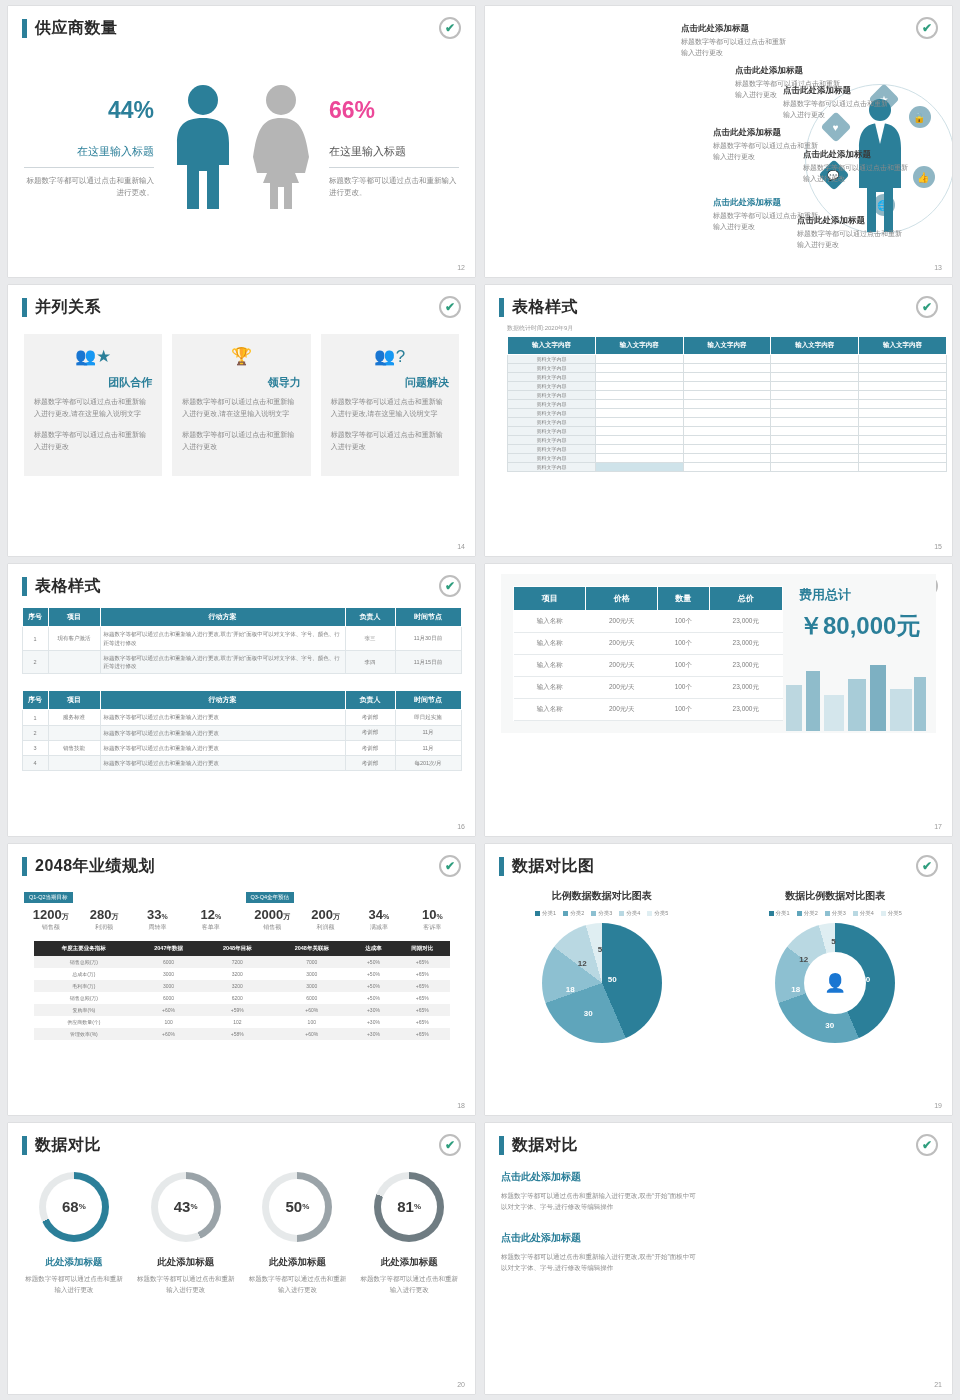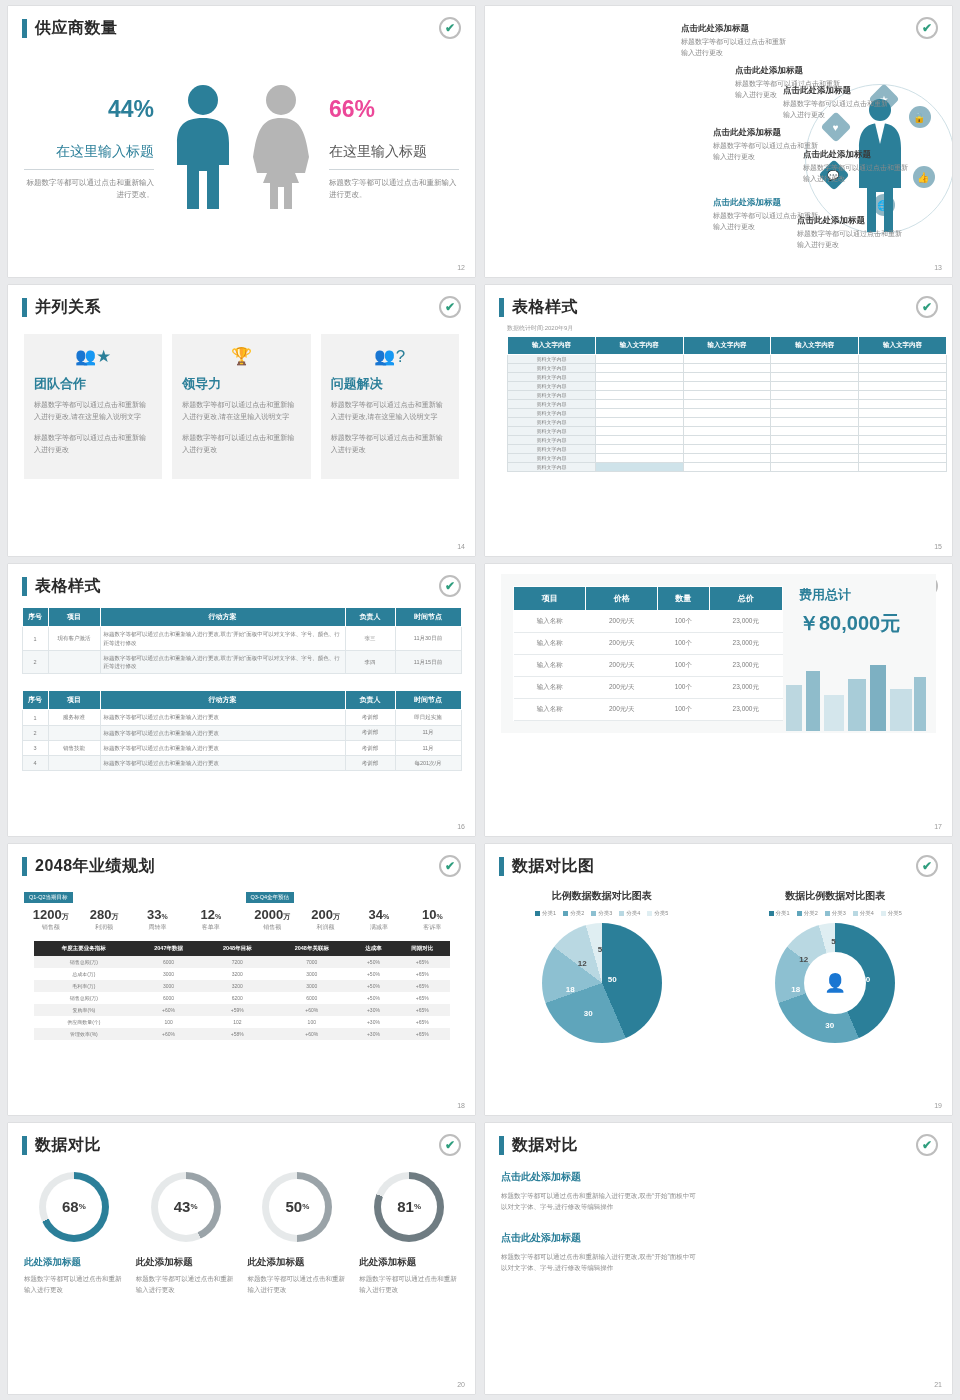--- a/index.html
+++ b/index.html
@@ -47,21 +47,21 @@
     position: absolute; right: 10px; bottom: 6px;
     font-size: 7px; color: #9a9a9a;
   }
 
   
   .s12-wrap { display: flex; align-items: center; padding: 18px 16px 0 16px; height: 200px; }
   .s12-col { width: 130px; }
   .s12-col.right { text-align: left; }
   .s12-pct { font-size: 23px; font-weight: bold; color: #2b7f99; text-align: right; }
   .s12-col.right .s12-pct { text-align: left; color: #ec4899; }
-  .s12-sub { font-size: 14px; color: #2b7f99; text-align: right; margin-top: 20px; }
+  .s12-sub { font-size: 11px; color: #2b7f99; text-align: right; margin-top: 20px; }
   .s12-col.right .s12-sub { text-align: left; color: #565656; }
   .s12-line { height: 1px; background: #cfd6da; margin: 8px 0 7px; }
   .s12-desc { font-size: 7.5px; color: #8a8a8a; line-height: 1.6; text-align: right; }
   .s12-col.right .s12-desc { text-align: left; }
   .s12-figs { flex: 1; display: flex; justify-content: center; align-items: flex-end; gap: 6px; }
 
   
   .s13 { position: relative; height: 100%; }
   .s13 .node-txt { position: absolute; font-size: 7px; line-height: 1.55; color: #8a8a8a; width: 108px; }
   .s13 .node-txt b { display: block; color: #3a3a3a; font-size: 8.5px; margin-bottom: 2px; font-weight: bold; }
@@ -74,21 +74,21 @@
   }
   .ico.dia { transform: rotate(45deg); border-radius: 4px; }
   .ico.dia span { transform: rotate(-45deg); }
   .ico.cir { border-radius: 50%; }
   .ico.dark { background: #2b7f99; }
 
   
   .s14-cards { display: flex; gap: 10px; padding: 16px 16px 0; }
   .card { background: #f2f2f2; flex: 1; padding: 10px 10px 14px; }
   .card .cico { text-align: center; font-size: 17px; color: #2b7f99; margin: 2px 0 8px; }
-  .card h4 { margin: 0 0 6px; font-size: 13px; color: #2b7f99; font-weight: bold; }
+  .card h4 { margin: 0 0 6px; font-size: 11px; color: #2b7f99; font-weight: bold; text-align: right; }
   .card p { margin: 0 0 9px; font-size: 7px; line-height: 1.7; color: #8a8a8a; }
 
   
   .s15-meta { font-size: 6px; color: #9a9a9a; padding: 6px 0 3px 22px; }
   .tbl15 { width: 440px; margin-left: 22px; border-collapse: collapse; }
   .tbl15 th {
     background: #2b7f99; color: #fff; font-size: 6.5px; font-weight: bold;
     padding: 4px 2px; border: 1px solid #fff;
   }
   .tbl15 td { border: 1px solid #d7dee1; height: 9px; font-size: 5px; color: #7d7d7d; text-align: center; }
@@ -101,21 +101,21 @@
   .tbl16 td.al { text-align: left; line-height: 1.5; }
   .tbl16 tr:nth-child(even) td { background: #f4f7f8; }
 
   
   .s17-panel { margin: 10px 16px 0; background: #f7f8f8; padding: 12px 12px; display: flex; gap: 10px; position: relative; }
   .tbl17 { border-collapse: collapse; width: 270px; background: #fff; }
   .tbl17 th { background: #2b7f99; color: #fff; font-size: 8px; padding: 6px 2px; font-weight: bold; border: 1px solid #fff; }
   .tbl17 td { border-bottom: 1px solid #e6eaec; font-size: 6.5px; color: #7d7d7d; text-align: center; padding: 6px 2px; }
   .s17-total { padding-left: 6px; }
   .s17-total .lbl { font-size: 13px; color: #2b7f99; font-weight: bold; }
-  .s17-total .amt { font-size: 20px; color: #2b7f99; font-weight: bold; margin-top: 6px; }
+  .s17-total .amt { font-size: 24px; color: #2b7f99; font-weight: bold; margin-top: 6px; }
 
   
   .kpi-row { display: flex; gap: 8px; padding: 8px 16px 0; }
   .kpi-box { flex: 1; }
   .kpi-tag { background: #2b7f99; color: #fff; font-size: 5.5px; padding: 2px 5px; display: inline-block; }
   .kpi-cells { display: flex; margin-top: 4px; }
   .kpi-cell { flex: 1; text-align: center; }
   .kpi-v { font-size: 13px; font-weight: bold; color: #3a3a3a; }
   .kpi-v small { font-size: 7px; }
   .kpi-l { font-size: 6px; color: #8a8a8a; margin-top: 1px; }
@@ -129,21 +129,21 @@
   .legend { display: flex; justify-content: center; gap: 7px; margin-top: 7px; }
   .legend span { font-size: 5.5px; color: #8a8a8a; display: flex; align-items: center; gap: 2px; }
   .legend i { width: 5px; height: 5px; display: inline-block; }
   .pie-wrap { display: flex; justify-content: center; margin-top: 6px; position: relative; }
   .pie { width: 120px; height: 120px; border-radius: 50%; position: relative; }
   .donut-hole { position: absolute; width: 62px; height: 62px; background: #fff; border-radius: 50%; left: 29px; top: 29px; display: flex; align-items: center; justify-content: center; }
   .pie-lbl { position: absolute; font-size: 8px; color: #fff; font-weight: bold; }
 
   
   .rings { display: flex; justify-content: space-around; padding: 16px 10px 0; }
-  .ring-item { width: 100px; text-align: left; }
+  .ring-item { width: 100px; text-align: center; }
   .ring-g { width: 70px; height: 70px; border-radius: 50%; margin: 0 auto; display: flex; align-items: center; justify-content: center; position: relative; }
   .ring-in { width: 56px; height: 56px; background: #fff; border-radius: 50%; display: flex; align-items: center; justify-content: center; font-size: 15px; color: #3a3a3a; font-weight: bold; }
   .ring-in small { font-size: 8px; }
   .ring-t { font-size: 9.5px; font-weight: bold; color: #2b7f99; margin-top: 14px; }
   .ring-p { font-size: 6.5px; color: #8d8d8d; line-height: 1.7; margin-top: 4px; }
 
   
   .s21 { display: flex; padding: 14px 16px 0; gap: 12px; }
   .s21 .left { width: 200px; }
   .s21 h4 { font-size: 10px; color: #2b7f99; margin: 0 0 6px; font-weight: bold; }

